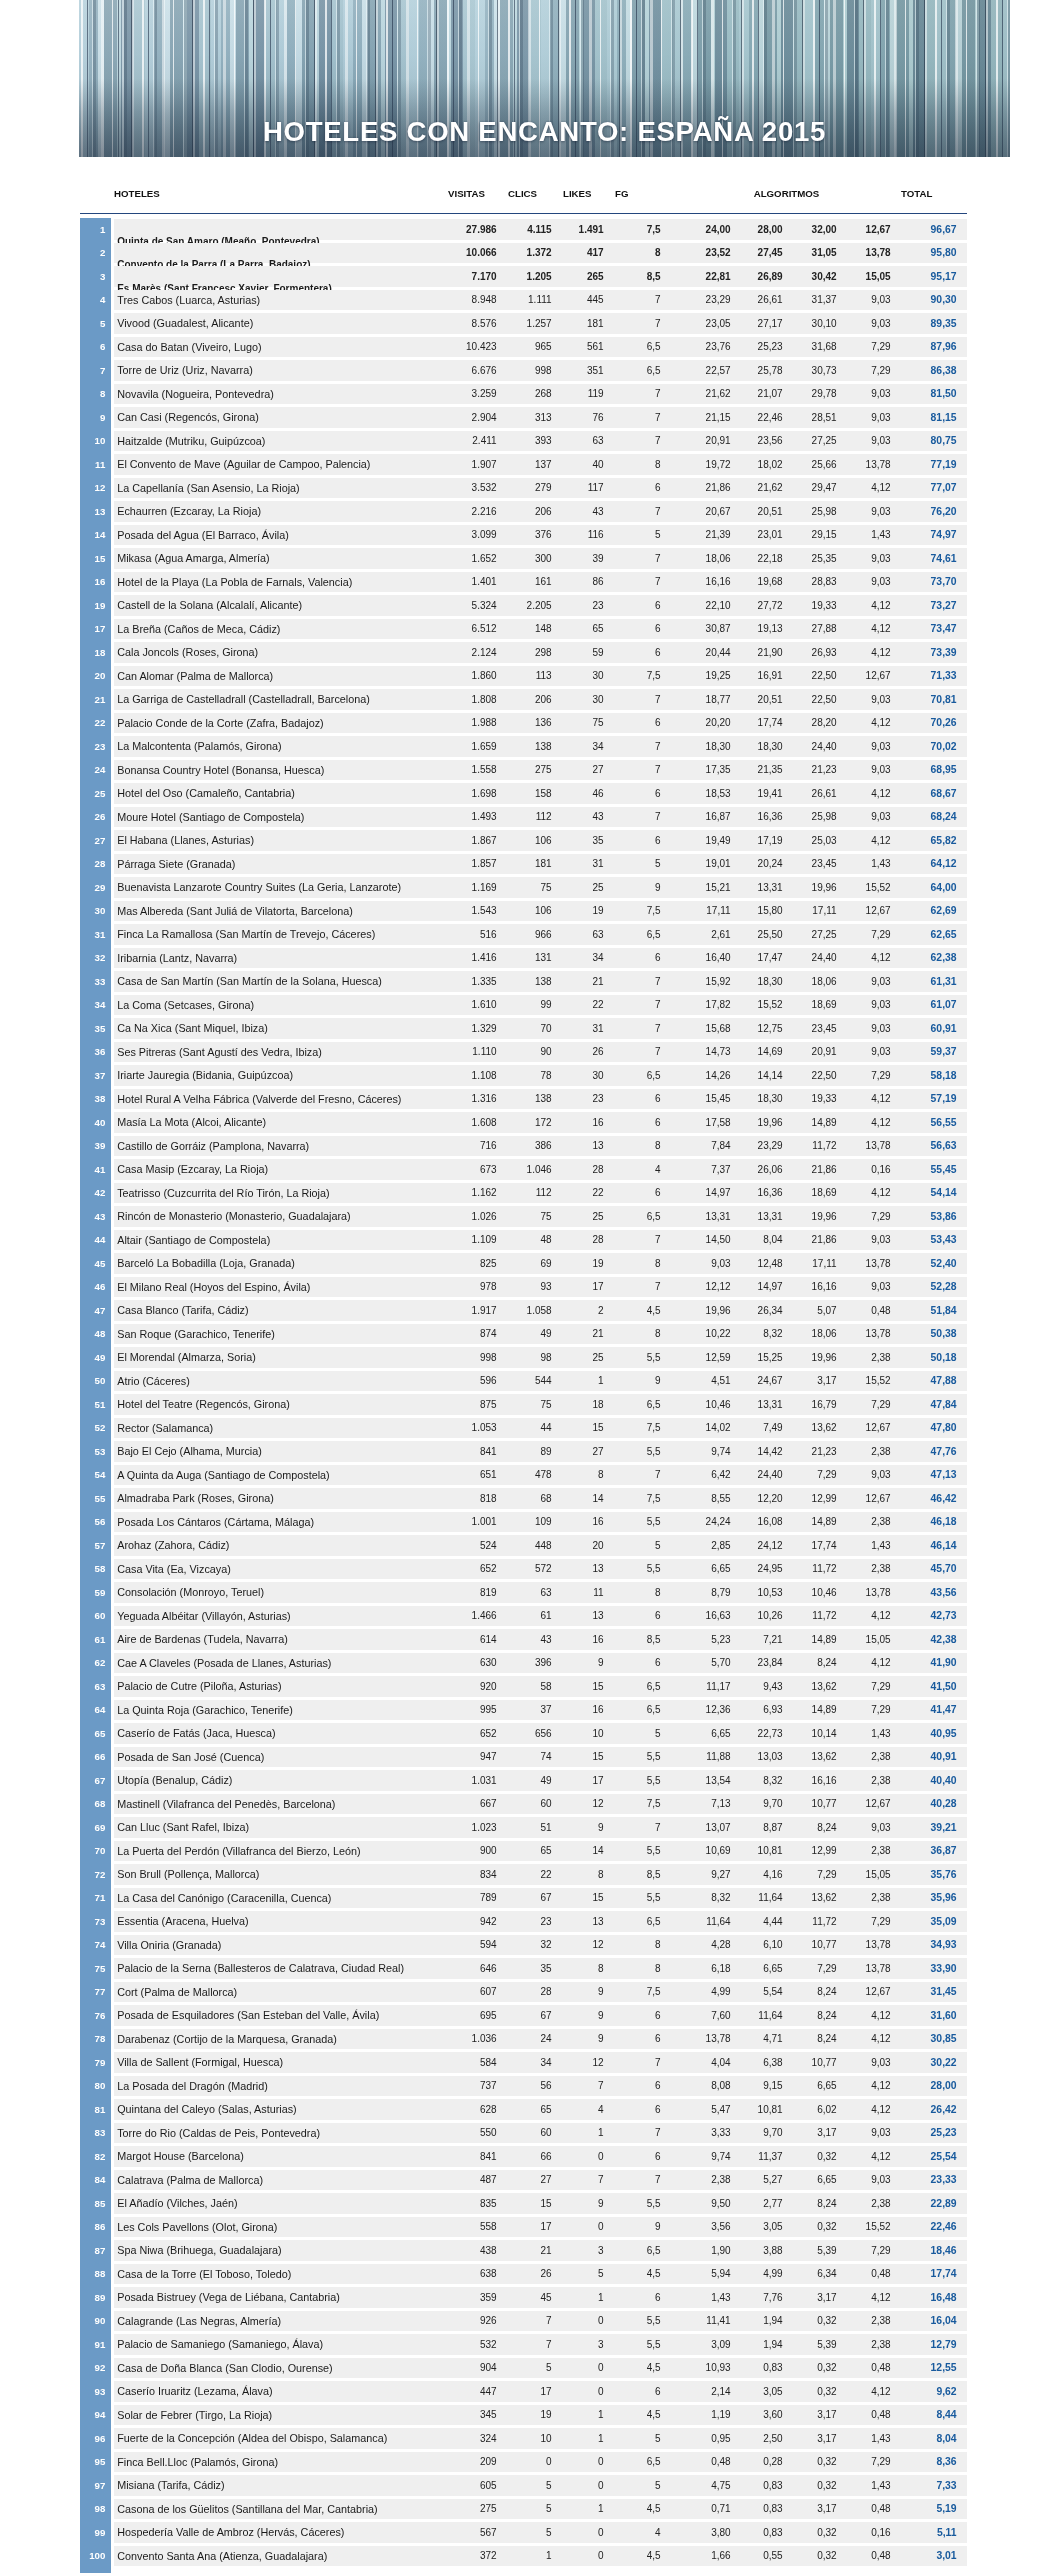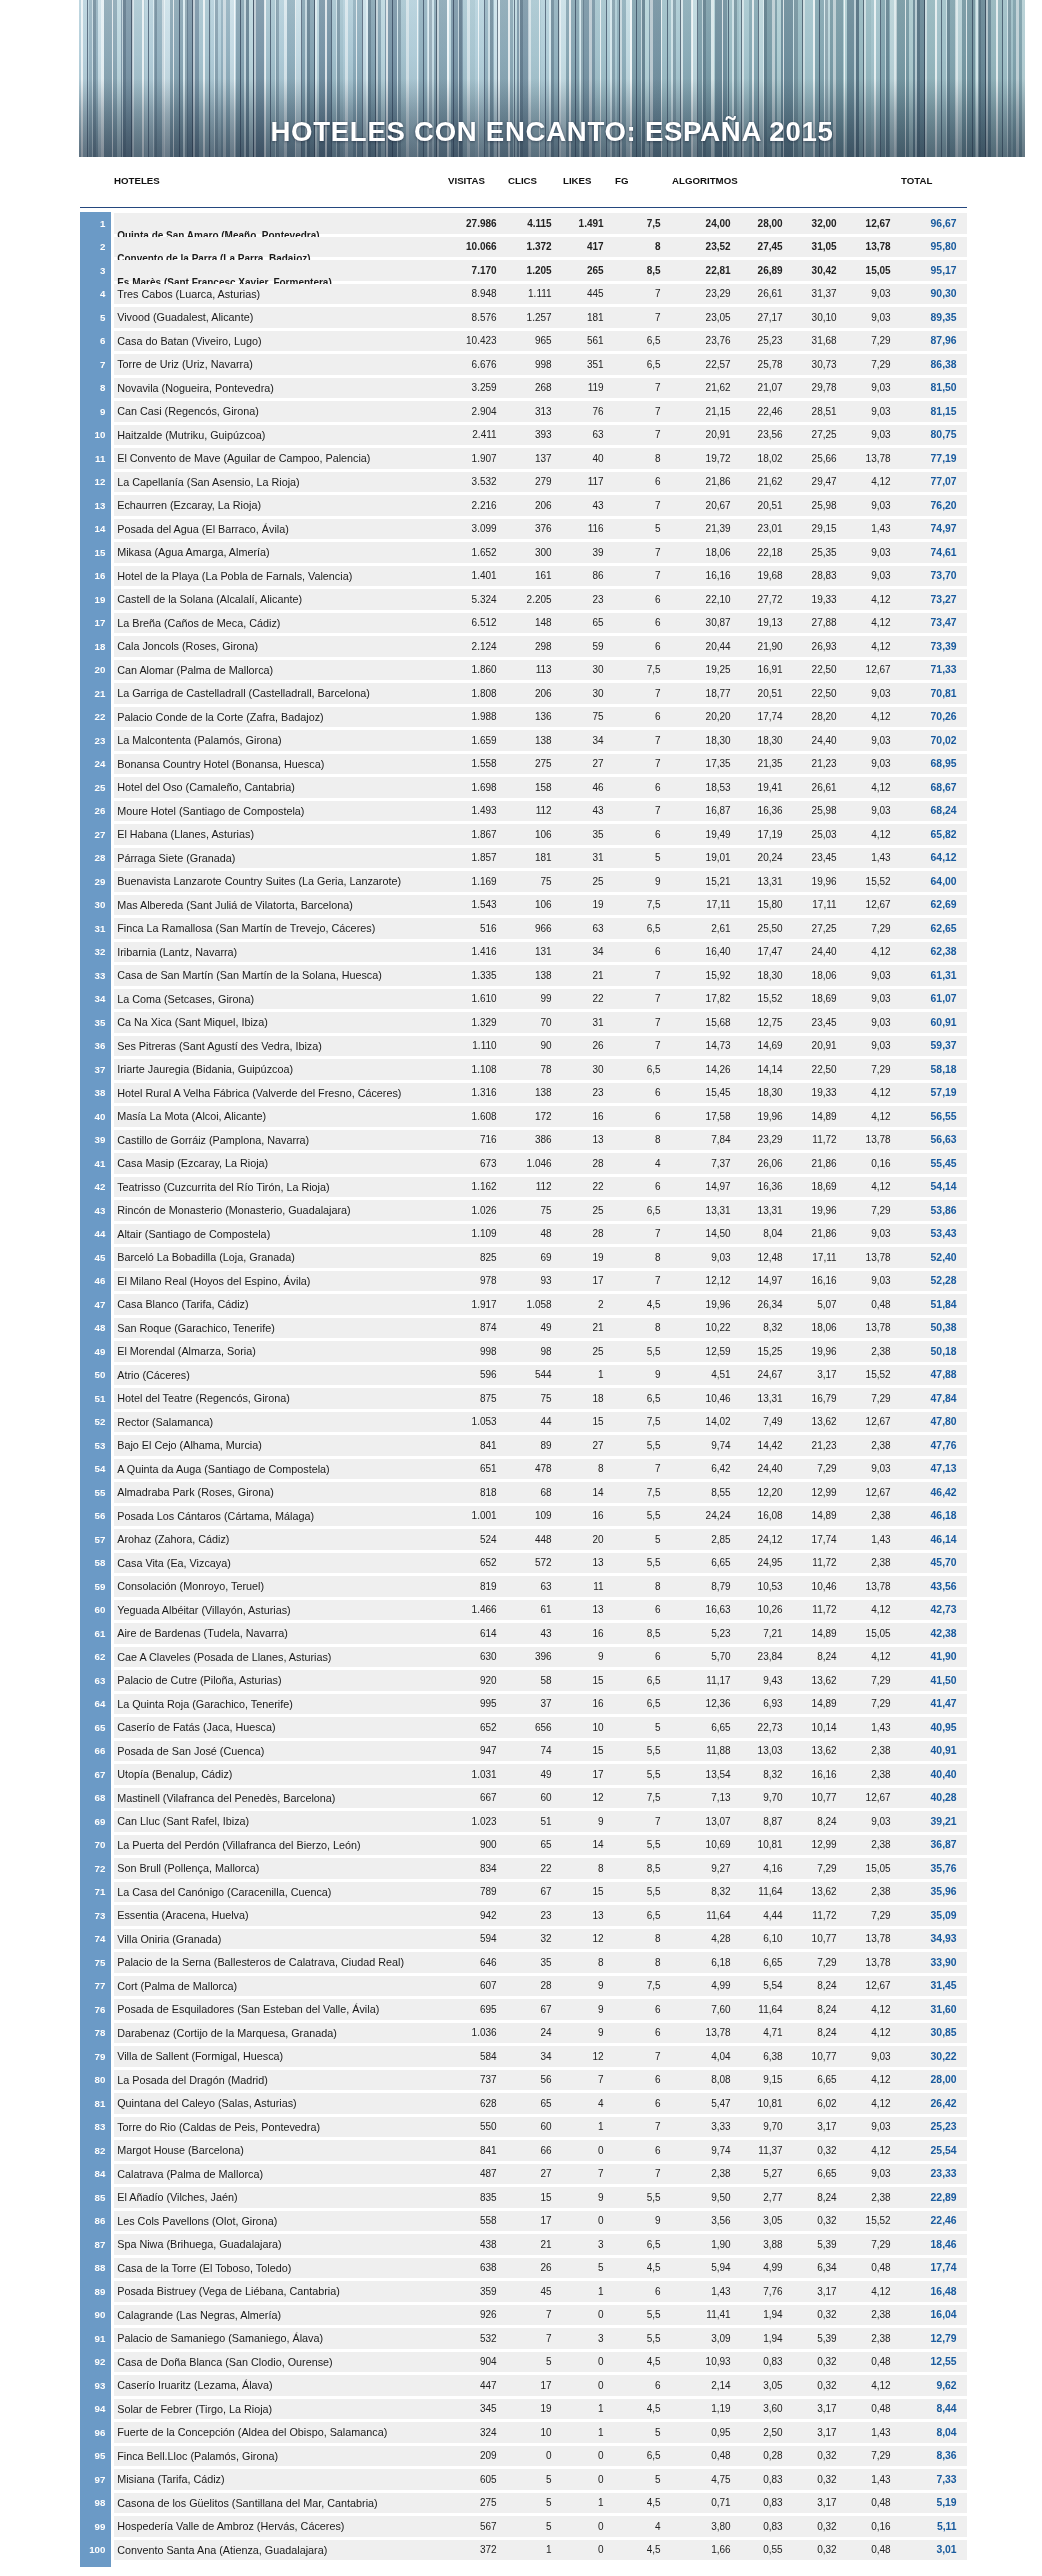--- a/index.html
+++ b/index.html
@@ -6,29 +6,28 @@
   body{width:1043px;height:2576px;position:relative;font-family:"Liberation Sans",sans-serif;overflow:hidden;}
 
   
   .hero{position:absolute;left:79px;top:0;width:931px;height:157px;overflow:hidden;
     background:
       linear-gradient(180deg, rgba(255,255,255,0) 0 50%, rgba(52,70,88,.28) 72%, rgba(40,55,72,.5) 100%),
       repeating-linear-gradient(90deg, rgba(255,255,255,0) 0 2.2px, rgba(255,255,255,.75) 2.2px 3.7px, rgba(255,255,255,0) 3.7px 8.2px, rgba(21,35,60,.55) 8.2px 9px, rgba(255,255,255,0) 9px 12.7px, rgba(238,248,251,.6) 12.7px 14px, rgba(40,60,80,.28) 14px 17px, rgba(255,255,255,0) 17px 21.6px, rgba(15,25,45,.5) 21.6px 22.3px, rgba(255,255,255,.5) 22.3px 24.6px, rgba(255,255,255,0) 24.6px 30.5px),
       repeating-linear-gradient(90deg, rgba(176,205,216,.5) 0 9.7px, rgba(117,150,166,.5) 9.7px 19.4px, rgba(214,232,238,.55) 19.4px 25px, rgba(96,128,144,.5) 25px 38px, rgba(193,219,224,.55) 38px 42px, rgba(72,100,122,.5) 42px 54px, rgba(154,186,196,.5) 54px 66px),
       linear-gradient(90deg, rgba(255,255,255,.22) 0, rgba(255,255,255,0) 28%, rgba(225,243,247,.3) 44%, rgba(116,165,152,.3) 72%, rgba(101,142,134,.42) 100%),
       linear-gradient(180deg,#c3d9e3 0%,#a7c4d3 35%,#8aa8b6 62%,#64808f 85%,#51687a 100%);
-    padding-left: 15px;
   }
   .hero-title{position:absolute;left:0;right:0;bottom:9px;text-align:center;color:#ffffff;
     font-size:27.6px;font-weight:bold;letter-spacing:0.7px;
     text-shadow:0 0.7px 3px rgba(20,30,50,.45), 0 0 1.5px rgba(30,45,70,.4);}
 
   
   .rank-table{position:absolute;left:80px;top:157px;width:887px;}
-  .thead{display:flex;align-items:flex-end;margin-top:18px;padding-bottom:21px;
+  .thead{display:flex;align-items:flex-end;margin-top:31px;padding-bottom:14px;
     border-bottom:1.5px solid #24477e;font-size:9.7px;font-weight:bold;color:#111;}
   .rows{margin-top:3.7px;}
   .rows::after{content:"";display:block;width:30.5px;height:5.2px;background:#6b9ac6;}
 
   .row{display:flex;height:23.5px;}
   .rank{width:30.5px;background:#6b9ac6;color:#ffffff;font-weight:bold;font-size:9.7px;
     display:flex;align-items:center;justify-content:flex-end;padding-right:5.2px;box-sizing:border-box;flex:none;}
   .cells{flex:1;display:flex;align-items:center;margin-left:3px;margin-top:1.5px;height:20.5px;
     background:#efefef;padding-right:10.4px;box-sizing:border-box;font-size:10px;color:#222;}
 
@@ -39,21 +38,21 @@
   .col-t{width:66px}
   .total{font-weight:bold;color:#185a9d;font-size:10.4px;}
 
   .row.top3 .name{font-weight:bold;font-size:10px;margin-top:24px;}
   .row.top3 .c{font-weight:bold;}
 
   
   .thead .h-spacer{width:34px;flex:none;}
   .thead .h-name{flex:1;text-align:left;}
   .thead .h{flex:none;text-align:left;}
-  .thead .h-algo{width:229px;flex:none;text-align:left;}
+  .thead .h-algo{width:229px;flex:none;text-align:center;}
 </style>
 </head>
 <body>
 
 <div class="hero">
   <div class="hero-title">HOTELES CON ENCANTO: ESPAÑA 2015</div>
 </div>
 
 <div class="rank-table">
   <div class="thead">

